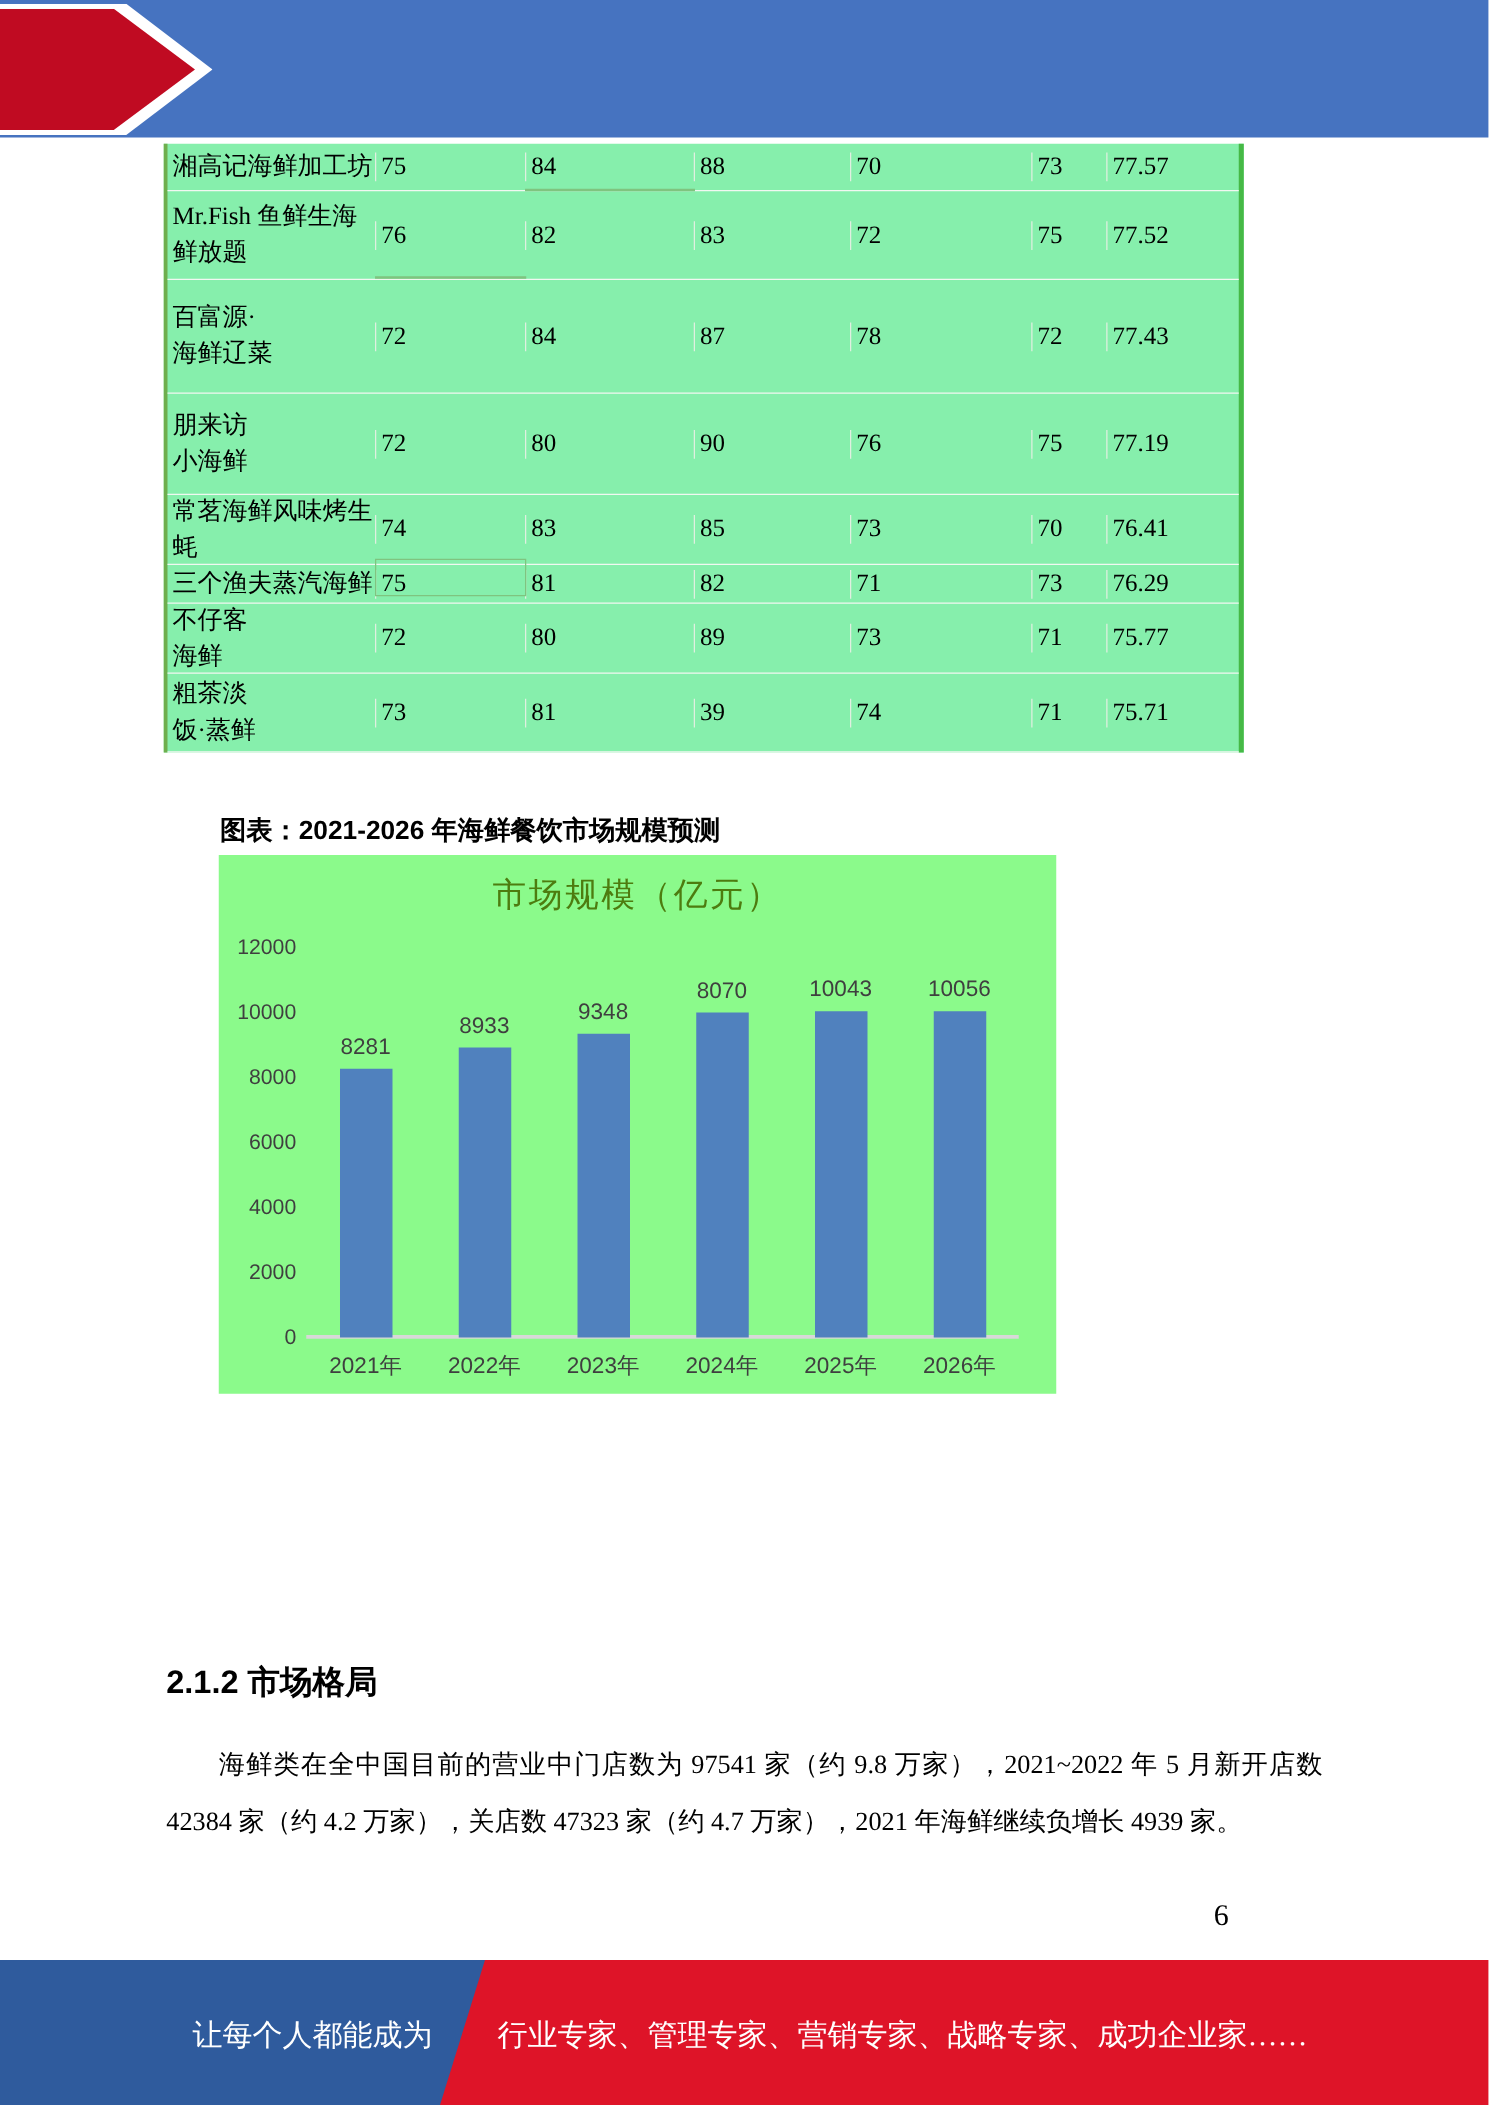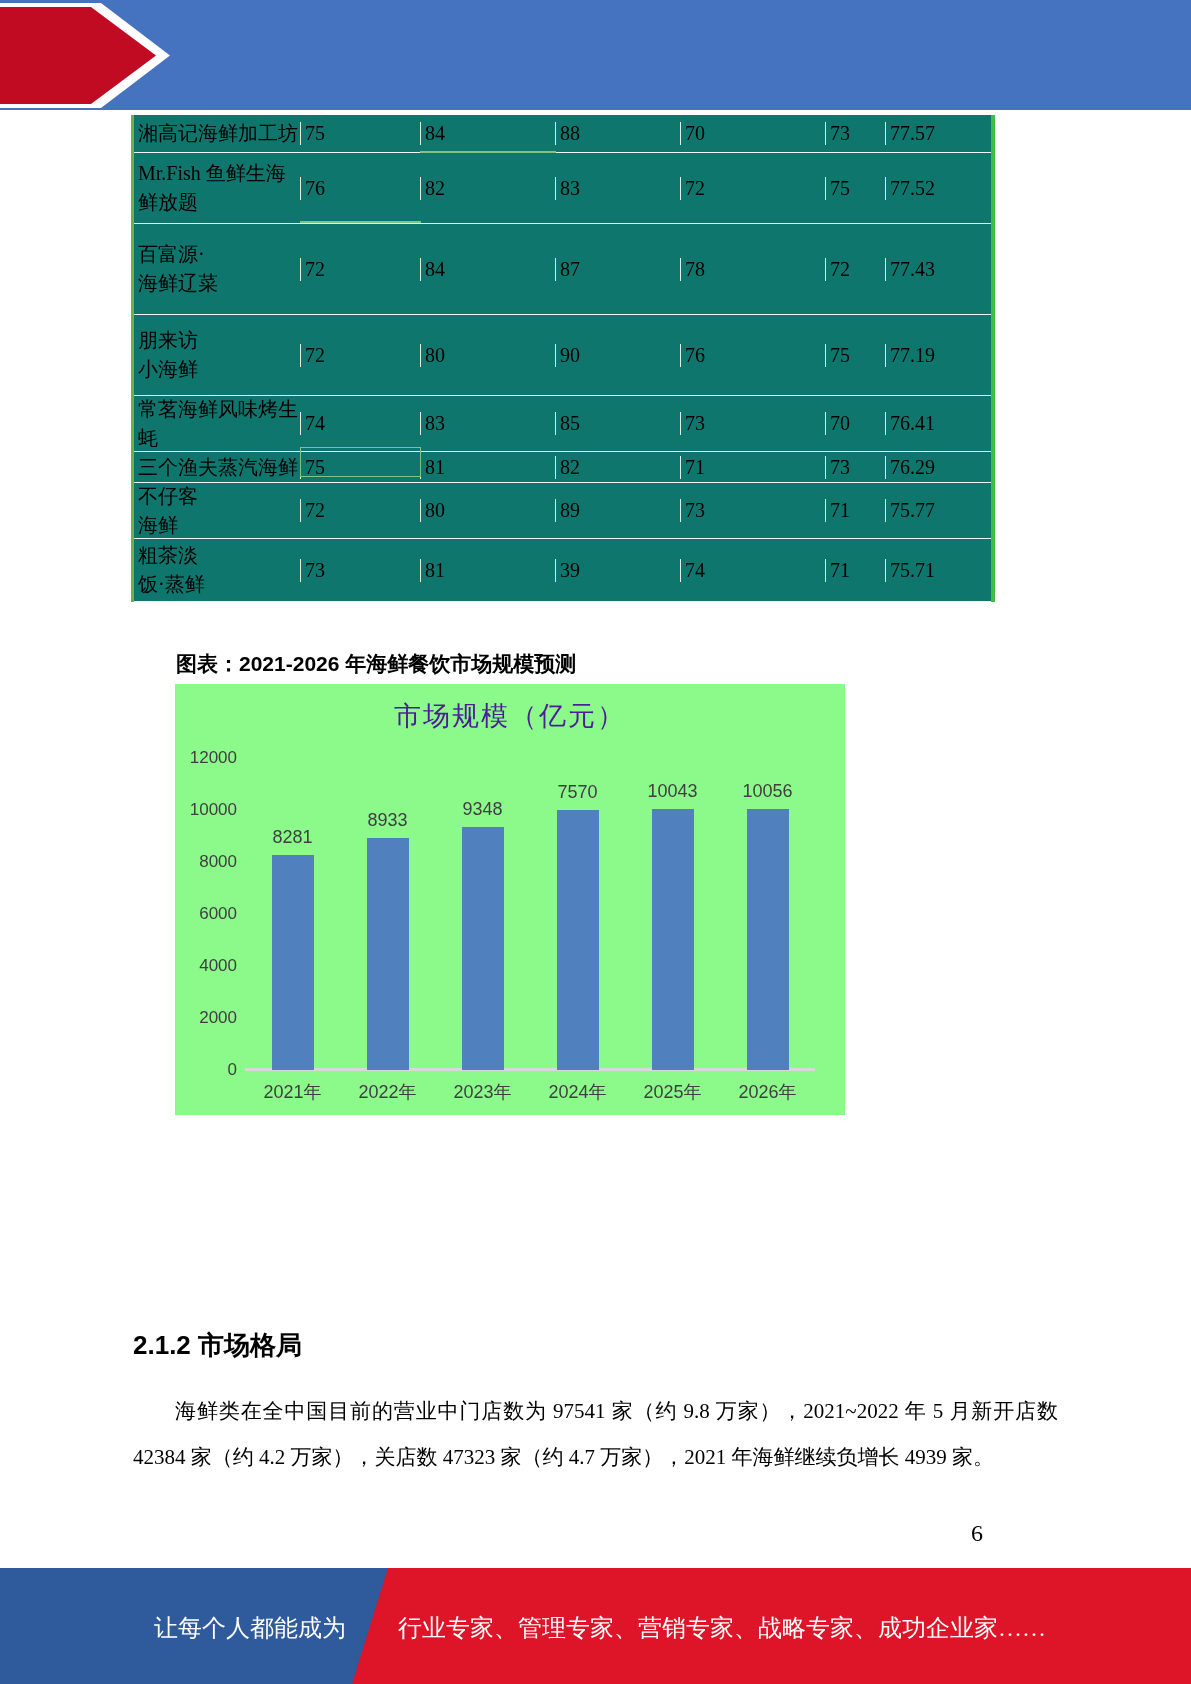--- a/index.html
+++ b/index.html
@@ -10,37 +10,37 @@
   .header-band{position:absolute;left:0;top:0;width:1191px;height:110px;background:#4673C0;}
   .hdr-arrow-white{position:absolute;left:0;top:3px;width:175px;height:105px;background:#fff;
         clip-path:polygon(0 0,101px 0,170px 50%,101px 100%,0 100%);}
   .hdr-arrow-red{position:absolute;left:0;top:7px;width:160px;height:97px;background:#C00B22;
         clip-path:polygon(0 0,91px 0,156px 50%,91px 100%,0 100%);}
   .report-title{position:absolute;left:20px;top:32px;width:1150px;text-align:center;
         font-family:"Liberation Sans","DejaVu Sans",sans-serif;font-weight:bold;
         font-size:32px;color:#fff;letter-spacing:1px;}
 
   
-  .score-table{position:absolute;left:131px;top:115px;width:864px;background:#0f766e;
+  .score-table{position:absolute;left:131px;top:115px;width:864px;background:#86efac;
         border-left:3px solid #6FAE4E;border-right:4px solid #46B946;box-sizing:border-box;
         font-size:20px;}
   .trow{display:flex;align-items:center;border-bottom:1px solid #f1f8f1;}
   .tname{white-space:pre-line;padding-left:4px;box-sizing:border-box;line-height:29px;}
   .tcell{box-sizing:border-box;padding-left:4px;border-left:1px solid #e0efe0;}
   .sel-line{position:absolute;background:#7FC47F;}
   .sel-box{position:absolute;border:1px solid #7FC47F;box-sizing:border-box;}
 
   
   .chart-caption{position:absolute;left:176px;top:650px;
         font-family:"Liberation Sans","DejaVu Sans",sans-serif;
         font-weight:bold;font-size:21px;color:#000;}
   .market-chart{position:absolute;left:175px;top:684px;width:670px;height:431px;background:#8BFA8B;
         font-family:"Liberation Sans","DejaVu Sans",sans-serif;}
   .chart-title{position:absolute;left:0;top:14px;width:100%;text-align:center;
-        font-size:27px;color:#4c1d95;letter-spacing:2px;}
+        font-size:27px;color:#4d7c0f;letter-spacing:2px;}
   .ytick{position:absolute;left:0;width:62px;text-align:right;font-size:17px;color:#3f3f3f;}
   .axis-line{position:absolute;left:70px;top:384px;width:570px;height:3px;background:#d8d8d8;}
   .bar{position:absolute;background:#5081BE;}
   .bar-label{position:absolute;width:100px;text-align:center;font-size:18px;color:#3f3f3f;}
   .xlabel{position:absolute;width:100px;text-align:center;font-size:18px;color:#3f3f3f;top:396px;}
 
   
   .para{position:absolute;left:133px;width:925px;font-size:21px;line-height:46px;
         text-align:justify;text-indent:2em;}
   .section-heading{position:absolute;left:133px;top:1328px;
@@ -165,21 +165,21 @@
       <div class="bar" style="left: 96.5px; top: 171px; width: 42px; height: 215px; background: rgb(80, 129, 190);"></div>
       <div class="bar-label" style="left: 67.5px; top: 143px;">8281</div>
       <div class="xlabel" style="left: 67.5px;">2021年</div>
       <div class="bar" style="left: 191.5px; top: 154px; width: 42px; height: 232px; background: rgb(80, 129, 190);"></div>
       <div class="bar-label" style="left: 162.5px; top: 126px;">8933</div>
       <div class="xlabel" style="left: 162.5px;">2022年</div>
       <div class="bar" style="left: 286.5px; top: 143px; width: 42px; height: 243px; background: rgb(80, 129, 190);"></div>
       <div class="bar-label" style="left: 257.5px; top: 115px;">9348</div>
       <div class="xlabel" style="left: 257.5px;">2023年</div>
       <div class="bar" style="left: 381.5px; top: 126px; width: 42px; height: 260px; background: rgb(80, 129, 190);"></div>
-      <div class="bar-label" style="left: 352.5px; top: 98px;">7570</div>
+      <div class="bar-label" style="left: 352.5px; top: 98px;">8070</div>
       <div class="xlabel" style="left: 352.5px;">2024年</div>
       <div class="bar" style="left: 476.5px; top: 125px; width: 42px; height: 261px; background: rgb(80, 129, 190);"></div>
       <div class="bar-label" style="left: 447.5px; top: 97px;">10043</div>
       <div class="xlabel" style="left: 447.5px;">2025年</div>
       <div class="bar" style="left: 571.5px; top: 125px; width: 42px; height: 261px; background: rgb(80, 129, 190);"></div>
       <div class="bar-label" style="left: 542.5px; top: 97px;">10056</div>
       <div class="xlabel" style="left: 542.5px;">2026年</div>
     </div>
 
   <div class="section-heading">2.1.2 市场格局</div>

